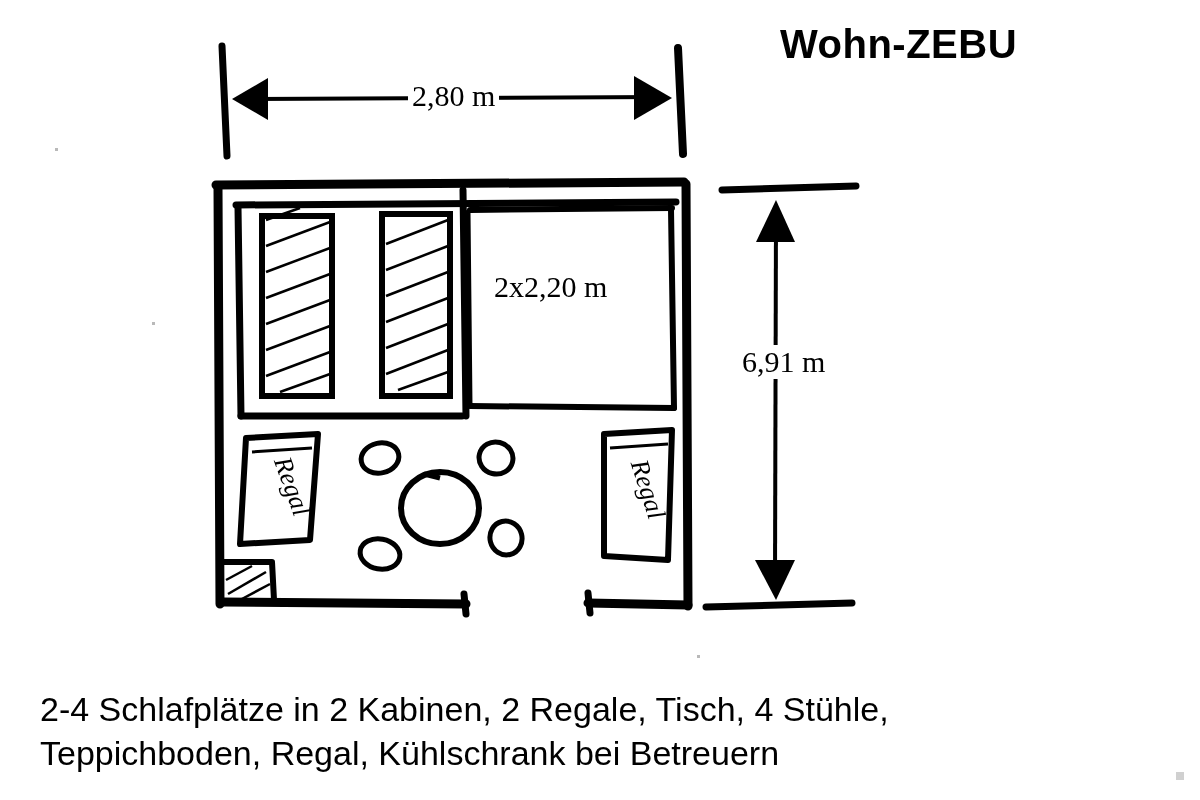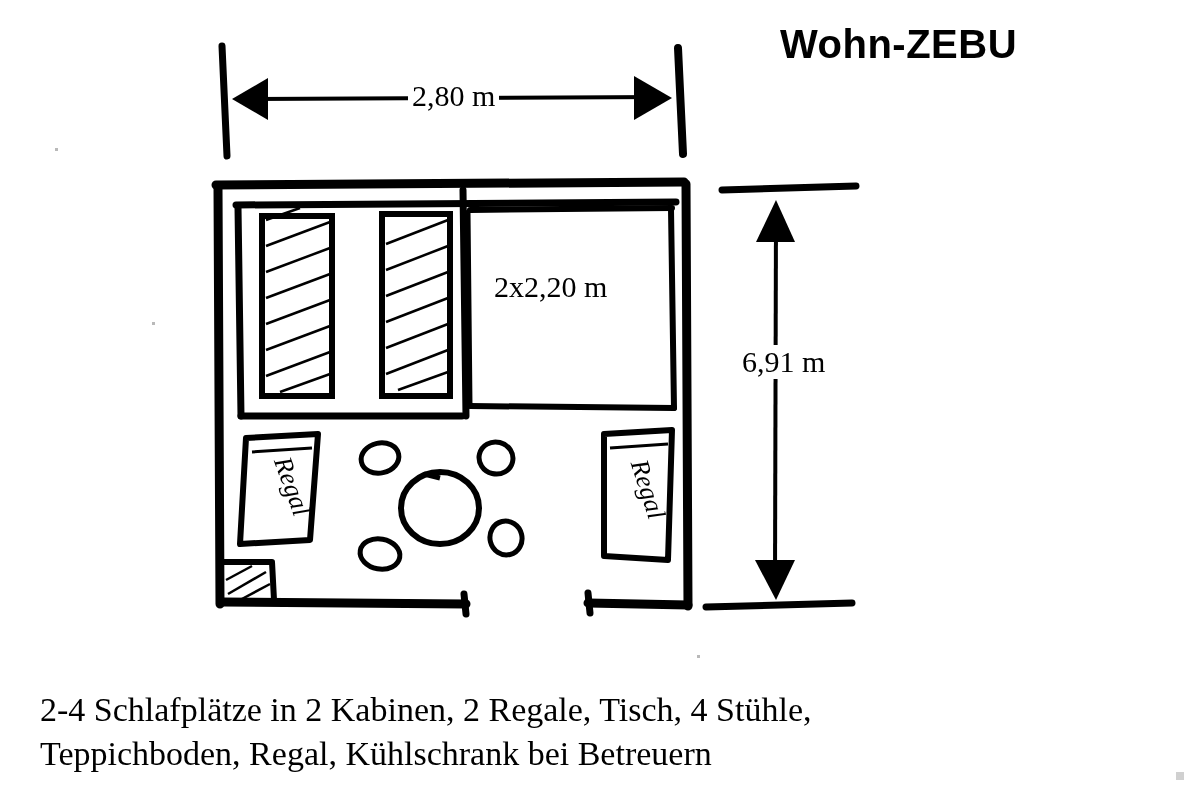--- a/index.html
+++ b/index.html
@@ -52,21 +52,21 @@
     left: 0;
     top: 0;
   }
   .caption {
     position: absolute;
     left: 40px;
     top: 688px;
     width: 1130px;
     font-size: 34px;
     line-height: 1.28;
-    font-family: Liberation Serif, serif;
+    font-family: Liberation Sans, sans-serif;
   }
   .caption-line {
     display: block;
     white-space: nowrap;
   }
   .speck {
     position: absolute;
     width: 3px;
     height: 3px;
     background: #b9b9b9;

